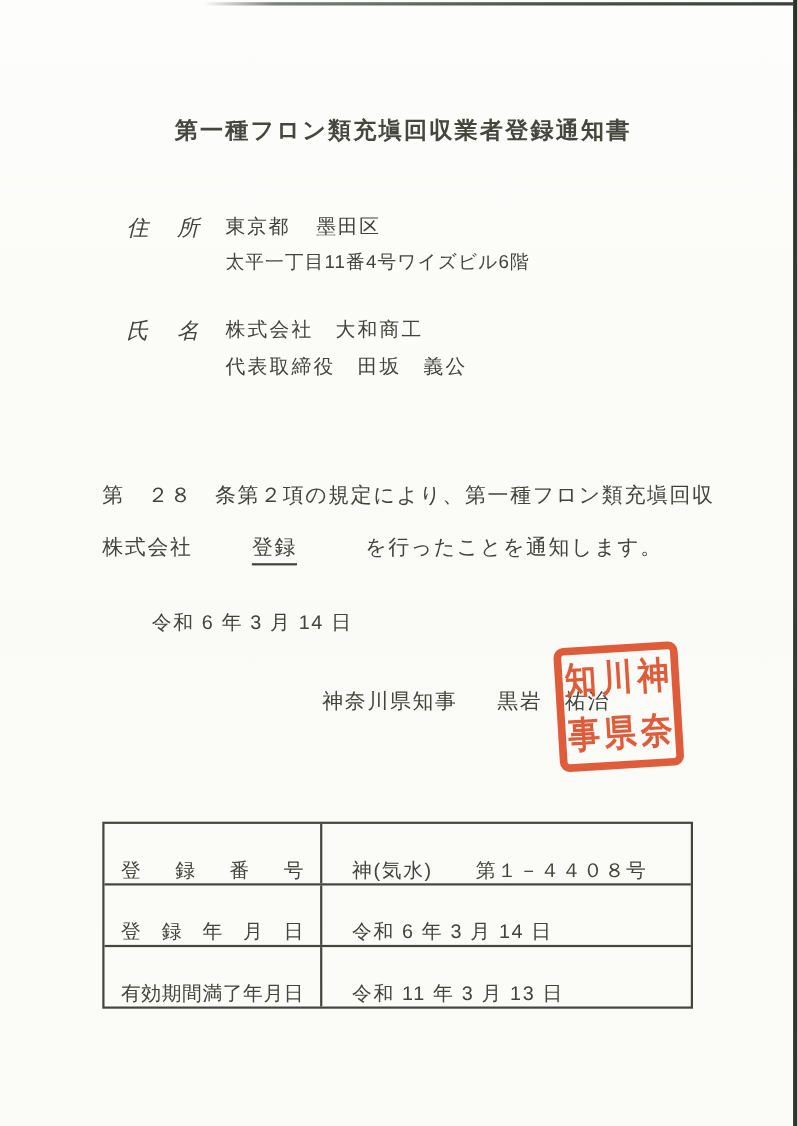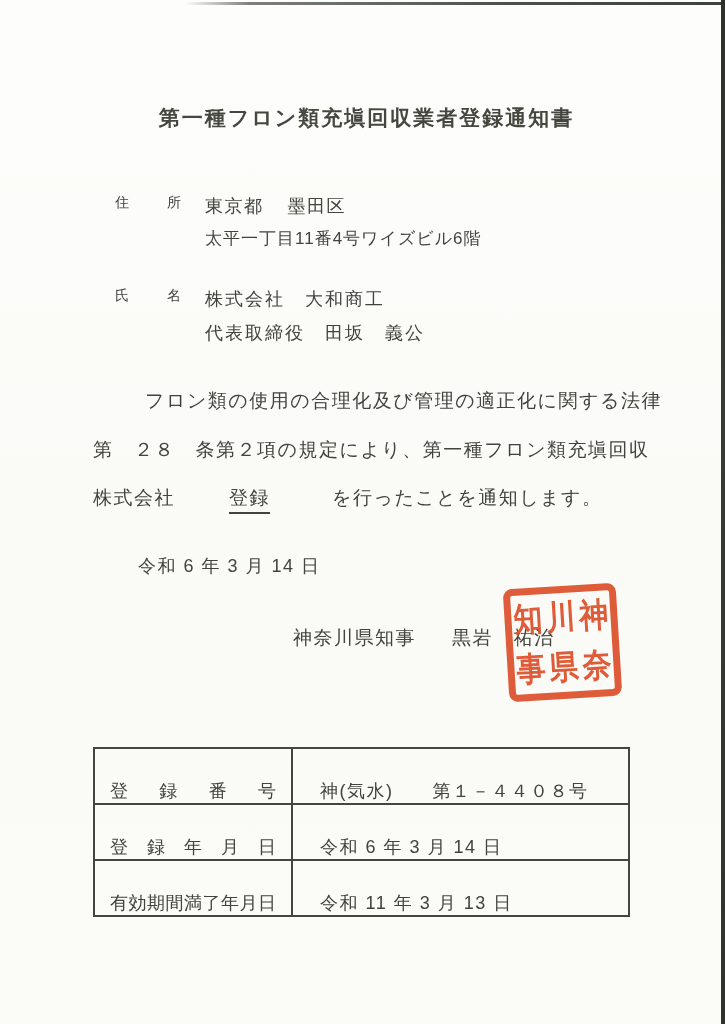--- a/index.html
+++ b/index.html
@@ -31,23 +31,23 @@
     background:linear-gradient(90deg,rgba(55,60,54,0) 0%,rgba(55,60,54,.65) 12%,rgba(45,50,44,.85) 60%,rgba(40,45,40,.9) 100%);
   }
   .title{
     position:absolute;top:104px;left:4px;width:725px;
     text-align:center;
     font-size:21px;font-weight:bold;letter-spacing:2px;
     color:#45473f;
   }
   .lbl{
     position:absolute;
-    font-size:14px;letter-spacing:0;
+    font-size:20px;letter-spacing:0;
     width:66px;
-    text-align:justify;text-align-last:justify;text-justify:inter-character;
+    text-align:justify;text-align-last:justify;text-justify:inter-character;font-style:italic;
   }
   .addr-label{left:115px;top:194px;}
   .name-label{left:115px;top:287px;}
   .addr-line1{
     position:absolute;left:205px;top:194px;
     display:flex;gap:24px;
     font-size:18px;letter-spacing:1.5px;
   }
   .addr-line2{position:absolute;left:205px;top:227px;font-size:17px;letter-spacing:1px;}
   .name-line1{position:absolute;left:205px;top:287px;font-size:18px;letter-spacing:2px;}
@@ -122,21 +122,20 @@
   <div class="addr-line1">
     <span>東京都</span>
     <span>墨田区</span>
   </div>
   <div class="addr-line2">太平一丁目11番4号ワイズビル6階</div>
 
   <span class="lbl name-label">氏名</span>
   <div class="name-line1">株式会社　大和商工</div>
   <div class="name-line2">代表取締役　田坂　義公</div>
 
-  <div class="body-line body-l1">フロン類の使用の合理化及び管理の適正化に関する法律</div>
   <div class="body-line body-l2">第　２８　条第２項の規定により、第一種フロン類充塡回収</div>
   <div class="body-line body-l3">
     <span>株式会社</span><span class="reg-word">登録</span><span>を行ったことを通知します。</span>
   </div>
 
   <div class="issue-date">令和 6 年 3 月 14 日</div>
 
   <div class="issuer">
     <span>神奈川県知事</span>
     <span>黒岩　祐治</span>

